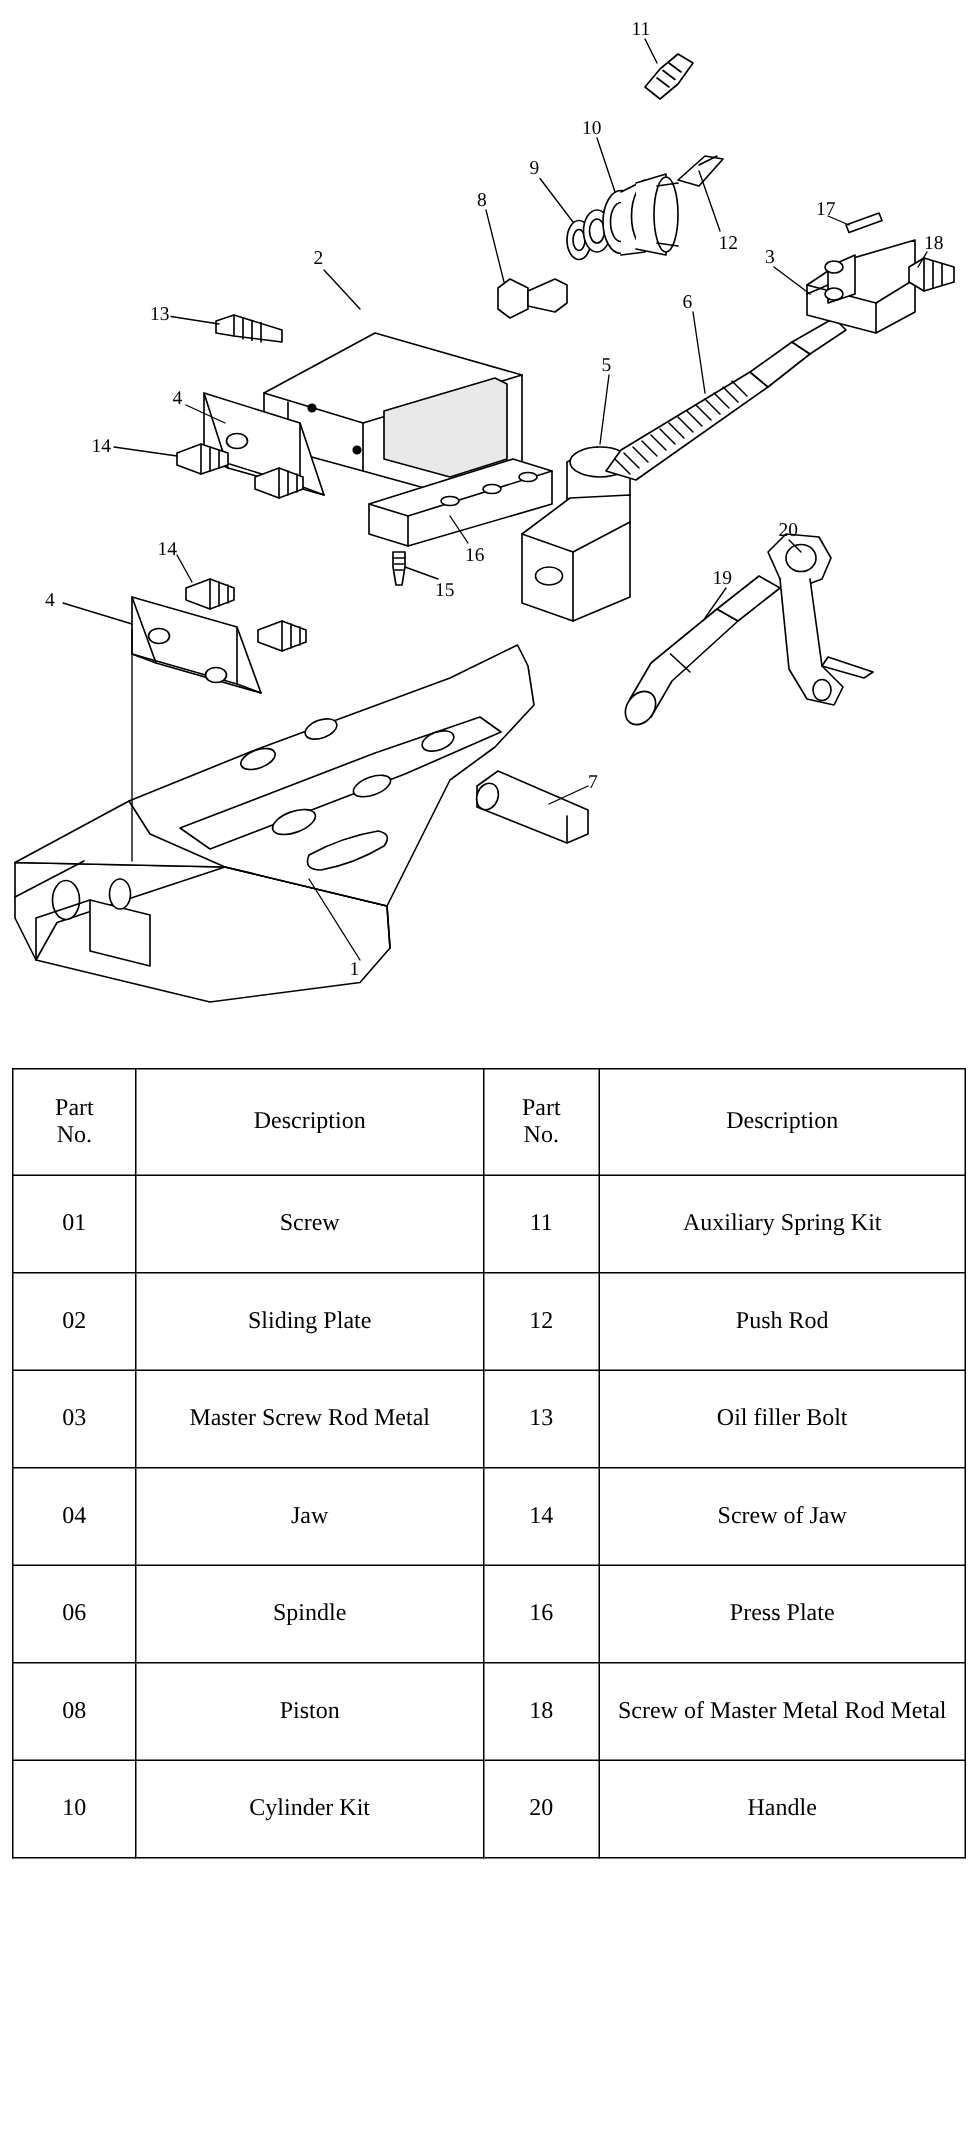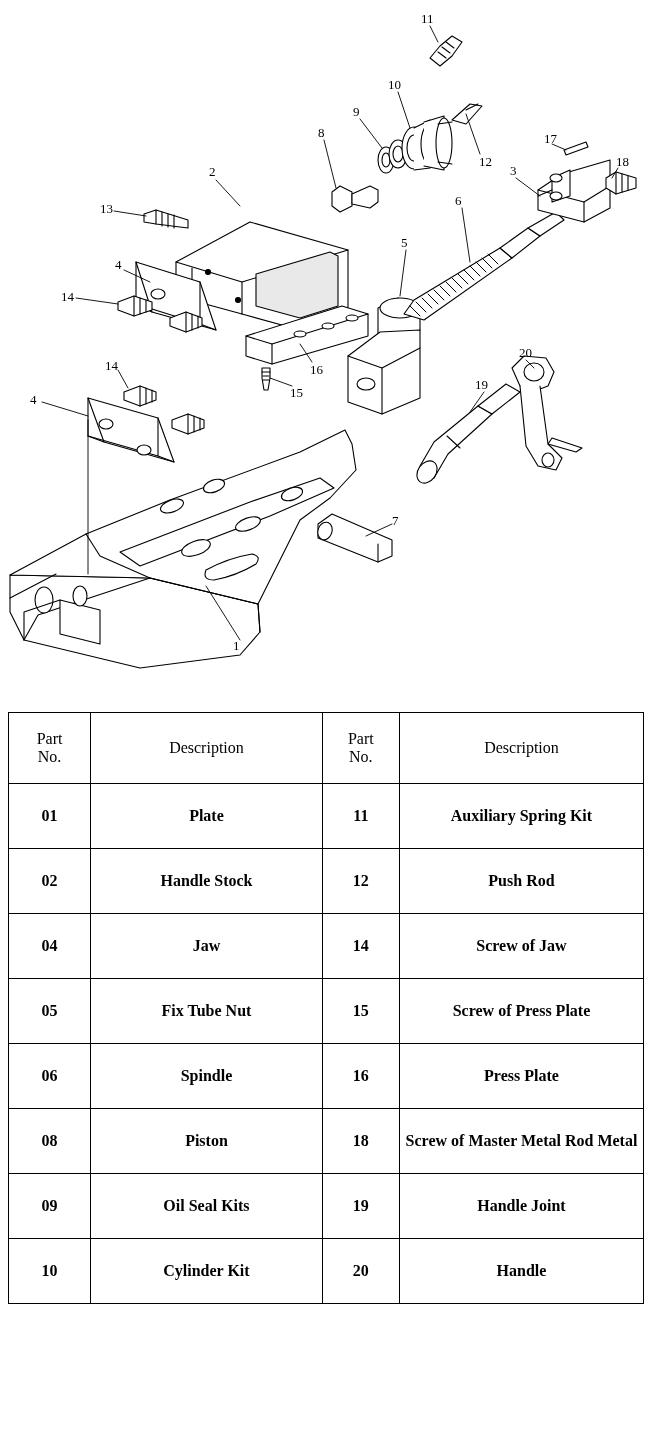--- a/index.html
+++ b/index.html
@@ -47,21 +47,20 @@
     table-layout: fixed;
   }
   table.parts th, table.parts td {
     border: 1px solid #000000;
     text-align: center;
     vertical-align: middle;
     font-family: "Liberation Serif", serif;
     font-size: 16px;
     padding: 6px 4px;
     line-height: 1.15;
-    font-weight: bold;
   }
   table.parts th {
     font-weight: normal;
     height: 58px;
   }
   table.parts td {
     height: 52px;
   }
   col.num { width: 66px; }
   col.desc { width: 186px; }
@@ -336,61 +335,55 @@
           <th>
             <span>Part</span><br>
             <span>No.</span>
           </th>
           <th>Description</th>
         </tr>
       </thead>
       <tbody>
         <tr>
           <td>01</td>
-          <td>Plate</td>
+          <td>Screw</td>
           <td>11</td>
           <td>Auxiliary Spring Kit</td>
         </tr>
         <tr>
           <td>02</td>
-          <td>Handle Stock</td>
+          <td>Sliding Plate</td>
           <td>12</td>
           <td>Push Rod</td>
+        </tr>
+        <tr>
+          <td>03</td>
+          <td class="two-line">Master  Screw Rod Metal</td>
+          <td>13</td>
+          <td>Oil filler Bolt</td>
         </tr>
         <tr>
           <td>04</td>
           <td>Jaw</td>
           <td>14</td>
           <td>Screw of Jaw</td>
         </tr>
         <tr>
-          <td>05</td>
-          <td>Fix Tube Nut</td>
-          <td>15</td>
-          <td>Screw of Press Plate</td>
-        </tr>
-        <tr>
           <td>06</td>
           <td>Spindle</td>
           <td>16</td>
           <td>Press Plate</td>
         </tr>
         <tr>
           <td>08</td>
           <td>Piston</td>
           <td>18</td>
           <td class="two-line">Screw of Master Metal Rod Metal</td>
         </tr>
         <tr>
-          <td>09</td>
-          <td>Oil Seal Kits</td>
-          <td>19</td>
-          <td>Handle Joint</td>
-        </tr>
-        <tr>
           <td>10</td>
           <td>Cylinder Kit</td>
           <td>20</td>
           <td>Handle</td>
         </tr>
       </tbody>
     </table>
   </div>
 
 </div>

